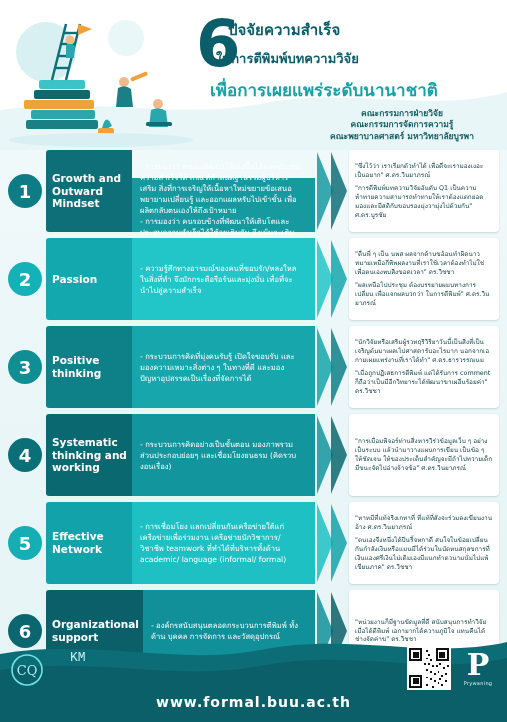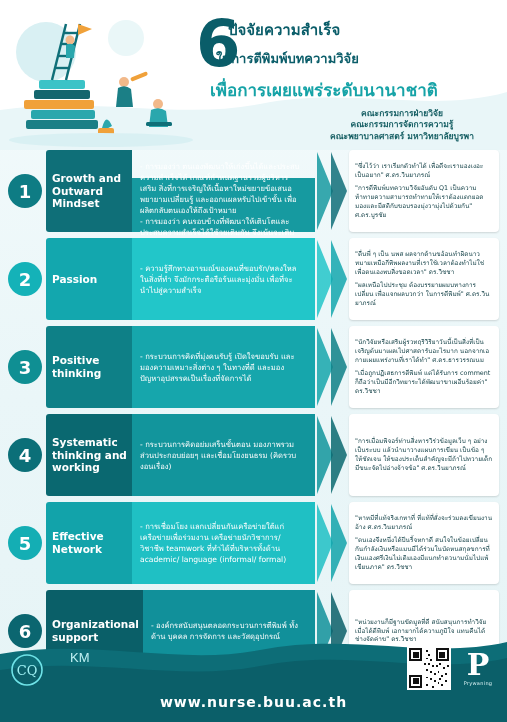--- a/index.html
+++ b/index.html
@@ -279,21 +279,21 @@
           </svg>
         </div>
         <div class="quote-box">
           <div class="quote-p">"นักวิจัยหรือเสริมผู้รวทฤริวิริยาวันนี้เป็นสิ่งที่เป็นเจริญต้นมาเผลเไปศาสดารับอะไรมาก นอกจากเอกายเผยแพร่งานที่เราได้ทำ" ศ.ดร.ธารวรรณนม</div>
           <div class="quote-p">"เมื่อถูกปฏิเสธการตีพิมพ์ แต่ได้รับการ comment ก็ถือว่าเป็นมีอีกวิทยาระได้พัฒนาขาเผอีนร้อยค่า" ดร.วิชชา</div>
         </div>
       </div>
       <div class="row">
         <div class="num-circle" style="background: rgb(11, 111, 120);">4</div>
         <div class="label-box" style="background: rgb(10, 104, 112);">Systematic thinking and working</div>
-        <div class="desc-box" style="background: rgb(18, 149, 156); white-space: pre-line;">- กระบวนการคิดอย่มเสร็นขั้นตอน มองภาพรวม ส่วนประกอบย่อยๆ และเชื่อมโยงยนธรม (คิดรวบงอนเรื่อง)</div>
+        <div class="desc-box" style="background: rgb(18, 149, 156); white-space: pre-line;">- กระบวนการคิดอย่างเป็นขั้นตอน มองภาพรวม ส่วนประกอบย่อยๆ และเชื่อมโยงยนธรม (คิดรวบงอนเรื่อง)</div>
         <div class="arrow">
           <svg width="34" height="82" viewBox="0 0 34 82">
             <path d="M2,2 L18,41 L2,80 Z" fill="#12959c" opacity="0.85"></path>
             <path d="M16,2 L32,41 L16,80 Z" fill="#0a6870" opacity="0.85"></path>
           </svg>
         </div>
         <div class="quote-box">
           <div class="quote-p">"การเมื่อมพิจอร์ท่านสิ่งหารวิร่วข้อมูลเว็บ ๆ อย่างเป็นระบบ แล้วนำมาวางแผนการเขียน เป็นข้อ ๆ ให้ชัดเจน ให้ของประเด็นสำคัญจะมีถ้าไปทวายเด็กมีขนะจัดไปอ่างจ้าจข้อ" ศ.ดร.วินยาภรณ์</div>
         </div>
       </div>
@@ -332,21 +332,21 @@
     <svg class="footer-wave" viewBox="0 0 507 86" preserveAspectRatio="none">
       <path d="M0,18 C90,2 180,30 260,14 C350,-4 430,24 507,6 L507,86 L0,86 Z" fill="#0d6d77"></path>
       <path d="M0,34 C90,20 180,46 260,30 C350,12 430,40 507,22 L507,86 L0,86 Z" fill="#0b5f69"></path>
     </svg>
 
     <div class="logo-left">
       <svg width="54" height="40" viewBox="0 0 54 40">
         <circle cx="17" cy="20" r="15" fill="none" stroke="#6fe3e8" stroke-width="1.6"></circle>
         <text x="17" y="25" text-anchor="middle" font-size="13" fill="#9ef0f3" font-family="DejaVu Serif, serif">CQ</text>
       </svg>
-      <div style="color:#bff0f2;font-size:13px;font-family:Liberation Sans, sans-serif;">
+      <div style="color:#bff0f2;font-size:13px;font-family:Liberation Mono, monospace;">
         <span>KM</span>
       </div>
     </div>
 
     <div class="qr">
       <svg class="qr-inner" viewBox="0 0 21 21" shape-rendering="crispEdges">
         <rect width="21" height="21" fill="#fff"></rect>
         <g fill="#111">
           <rect x="0" y="0" width="7" height="1"></rect>
             <rect x="0" y="6" width="7" height="1"></rect>
@@ -391,15 +391,15 @@
             <rect x="16" y="16" width="1" height="1"></rect>
         </g>
       </svg>
     </div>
 
     <div class="p-logo">
       <div class="p-glyph">P</div>
       <div class="p-sub">Prywaning</div>
     </div>
 
-    <div class="footer-url">www.nurse.buu.ac.th</div>
+    <div class="footer-url">www.formal.buu.ac.th</div>
   </div>
 </div>
 
 </body></html>

